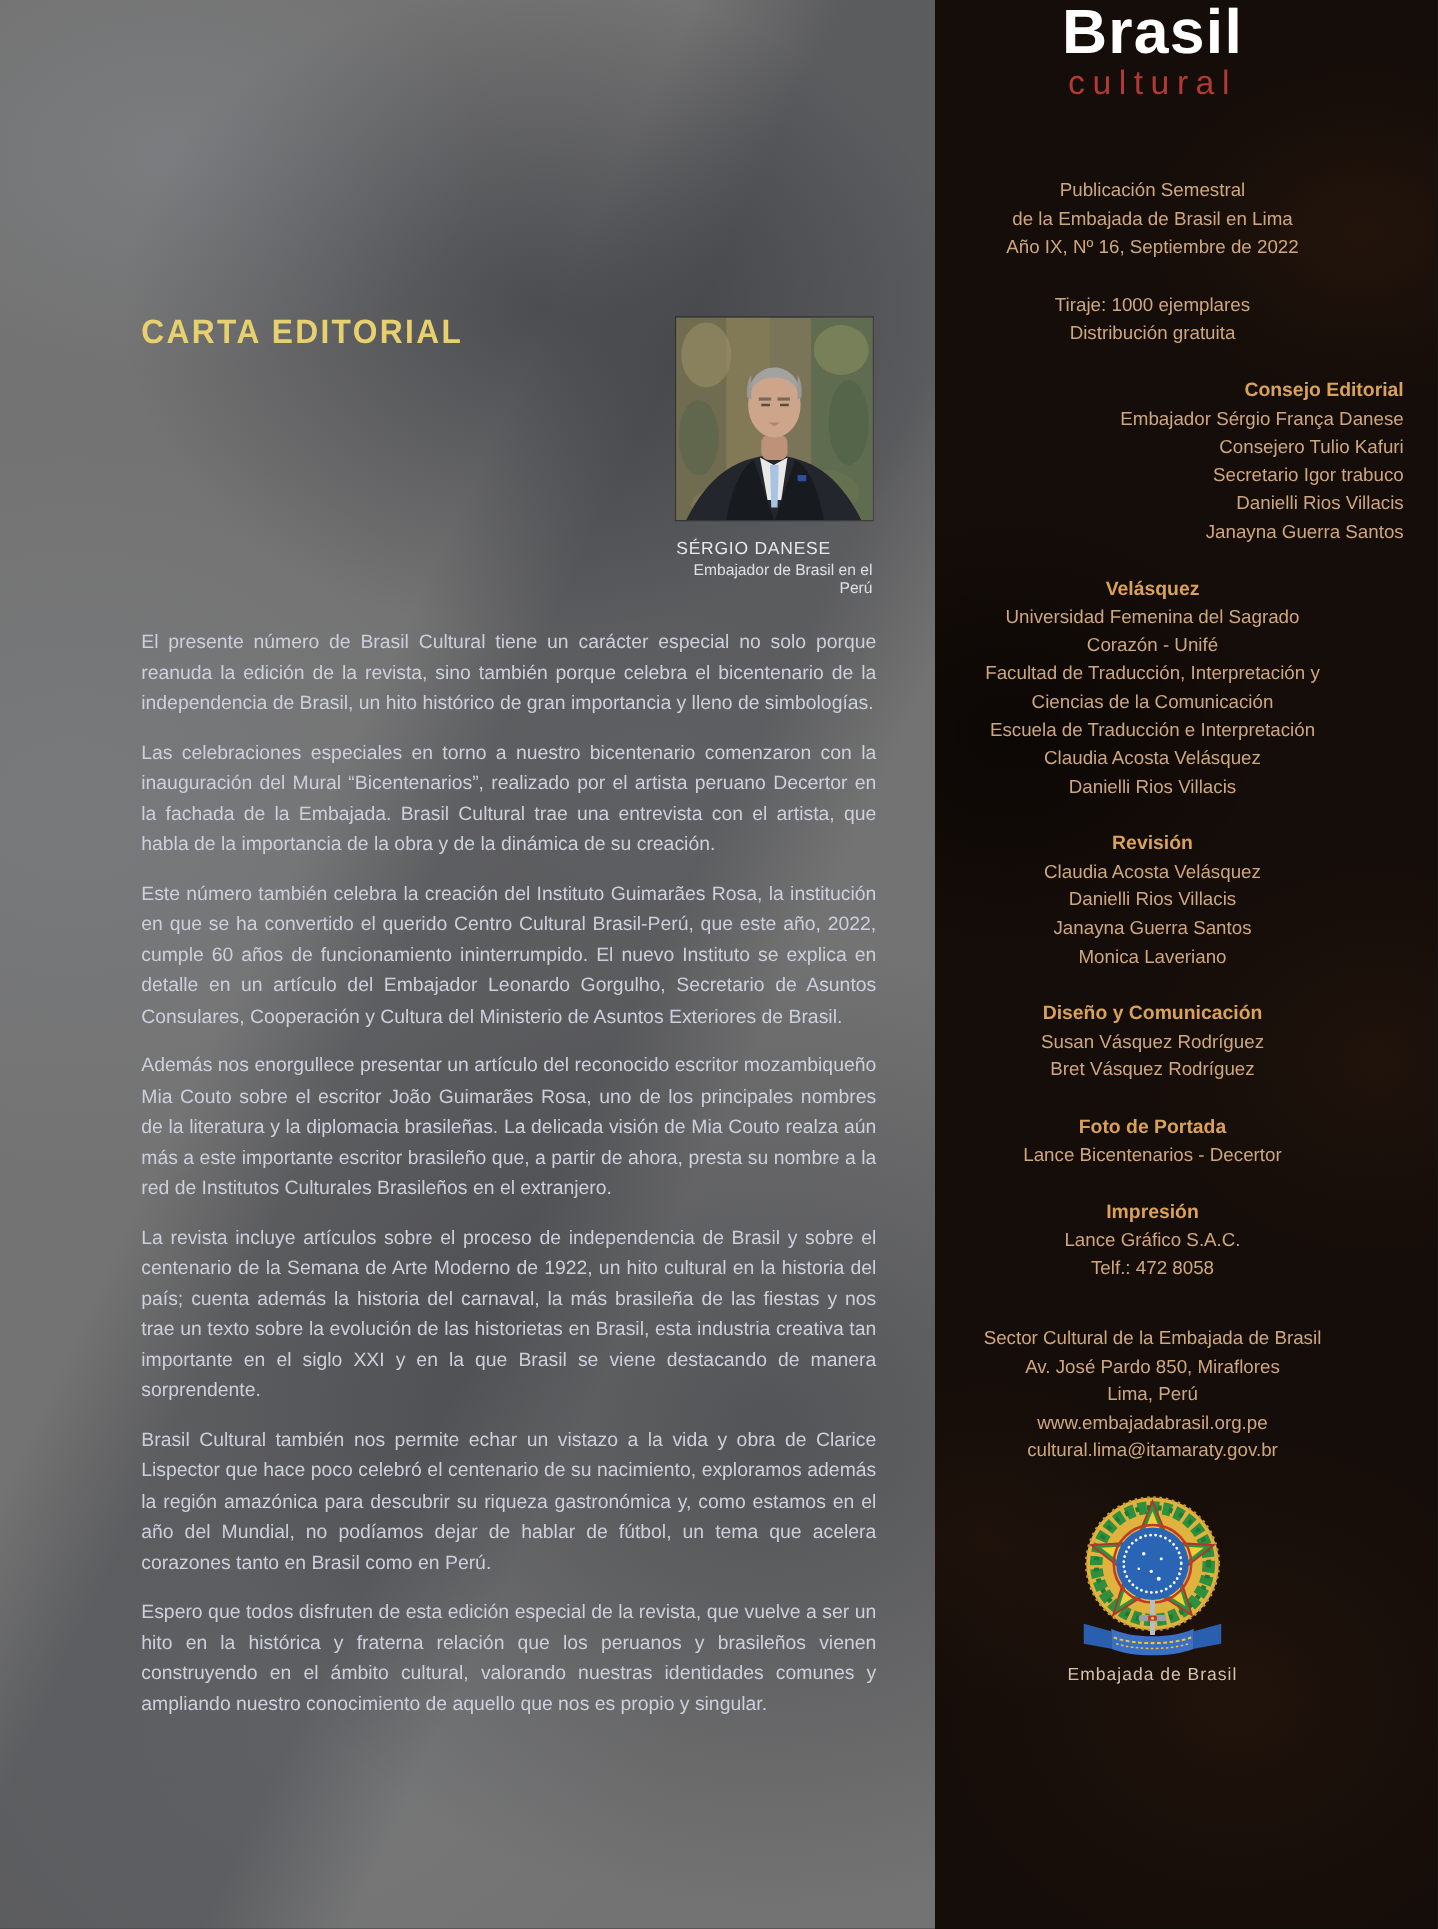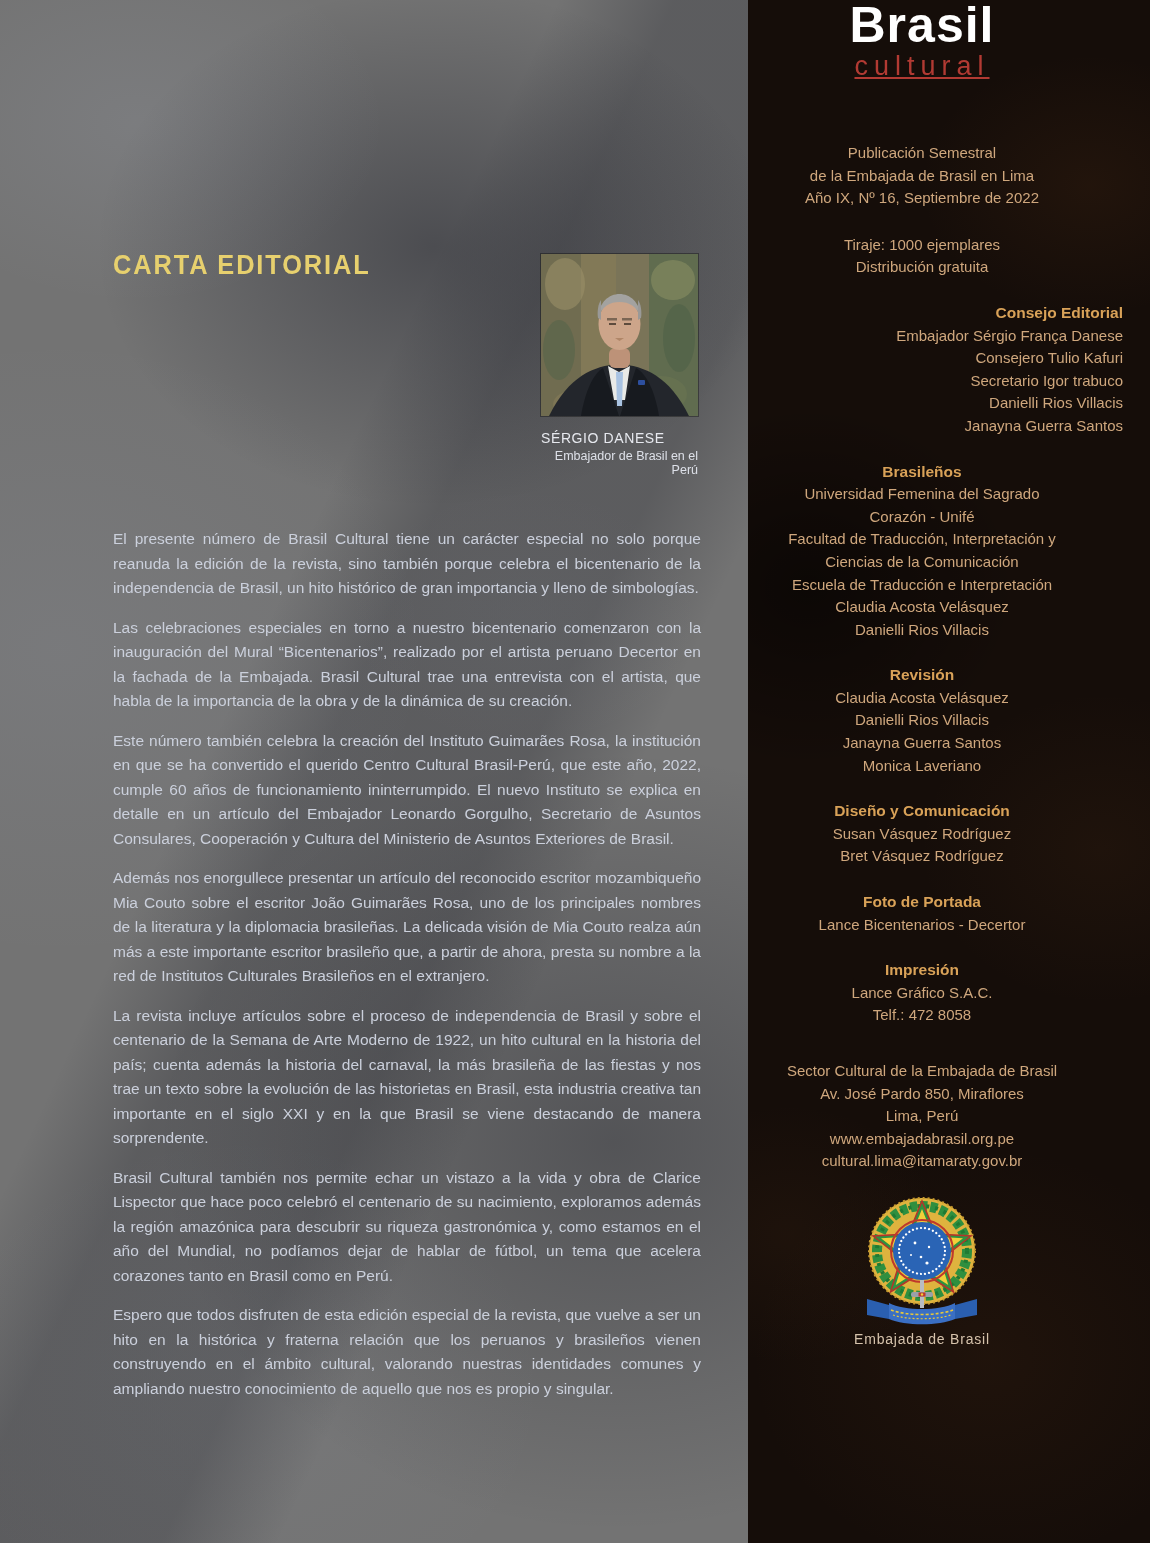--- a/index.html
+++ b/index.html
@@ -18,37 +18,37 @@
       radial-gradient(520px 430px at 32% 90%, rgba(182,192,218,.06), transparent 60%),
       radial-gradient(300px 220px at 70% 40%, rgba(180,190,215,.05), transparent 60%);
   }
   .title{position:absolute;left:113px;top:250px;margin:0;font-size:27px;font-weight:700;
     color:#e7d06e;letter-spacing:2px;transform:scaleX(.94);transform-origin:left;}
   .photo-block{position:absolute;left:541px;top:254px;width:157px;margin:0;}
   .photo{width:157px;height:162px;display:block;box-shadow:0 0 0 1px rgba(0,0,0,.35);}
   .photo svg{display:block;}
   .cap-name{margin-top:14px;color:#e7e9ef;font-size:14px;letter-spacing:.6px;}
   .cap-role{margin-top:3px;text-align:right;color:#dde0e8;font-size:12.5px;}
-  .body{position:absolute;left:113px;top:527px;width:588px;color:#cbd0dc;
+  .body{position:absolute;left:113px;top:502px;width:588px;color:#cbd0dc;
     font-size:15.5px;line-height:24.5px;text-align:justify;}
   .body p{margin:0 0 15px 0;}
 
   
   .sidebar{position:relative;width:402px;height:100%;background:#150d09;overflow:hidden;color:#cfa77d;}
   .sidebar .bg-art2{position:absolute;inset:0;pointer-events:none;
     background:
       radial-gradient(260px 200px at 85% 12%, rgba(150,85,35,.10), transparent 65%),
       radial-gradient(300px 260px at 15% 38%, rgba(0,0,0,.45), transparent 70%),
       radial-gradient(280px 240px at 88% 55%, rgba(150,90,40,.08), transparent 65%),
       radial-gradient(340px 300px at 60% 88%, rgba(140,80,35,.09), transparent 70%),
       radial-gradient(240px 200px at 10% 80%, rgba(150,90,40,.07), transparent 65%);}
   .sb-inner{position:relative;width:402px;transform:translateX(-27px);text-align:center;}
   .logo{line-height:1;}
   .logo-brasil{font-size:50px;font-weight:700;color:#ffffff;letter-spacing:1px;}
-  .logo-cultural{font-size:27px;color:#b23a33;letter-spacing:6px;margin-top:3px;text-decoration:underline;}
+  .logo-cultural{font-size:27px;color:#b23a33;letter-spacing:6px;margin-top:3px;}
   .sb-block{font-size:15px;line-height:22.6px;}
   .pub{margin-top:62px;text-align:center;}
   .tiraje{margin-top:24px;}
   .sb-section{margin-top:23px;font-size:15px;line-height:22.6px;}
   #sections{margin-top:23px;}
   #sections .sb-section:first-child{margin-top:0;text-align:right;}
   .sb-heading{font-weight:700;color:#d9a258;font-size:15.5px;}
   .addr{margin-top:33px;}
   .arms{margin-top:20px;height:130px;display:flex;justify-content:center;}
   .arms-caption{margin-top:8px;font-size:14px;color:#d6c3ac;letter-spacing:.8px;}
@@ -136,21 +136,21 @@
       <div id="sections">
           <div class="sb-section">
             <div class="sb-heading">Consejo Editorial</div>
             <div>Embajador Sérgio França Danese</div>
             <div>Consejero Tulio Kafuri</div>
             <div>Secretario Igor trabuco</div>
             <div>Danielli Rios Villacis</div>
             <div>Janayna Guerra Santos</div>
           </div>
           <div class="sb-section">
-            <div class="sb-heading">Brasileños</div>
+            <div class="sb-heading">Velásquez</div>
             <div>Universidad Femenina del Sagrado</div>
             <div>Corazón - Unifé</div>
             <div>Facultad de Traducción, Interpretación y</div>
             <div>Ciencias de la Comunicación</div>
             <div>Escuela de Traducción e Interpretación</div>
             <div>Claudia Acosta Velásquez</div>
             <div>Danielli Rios Villacis</div>
           </div>
           <div class="sb-section">
             <div class="sb-heading">Revisión</div>

